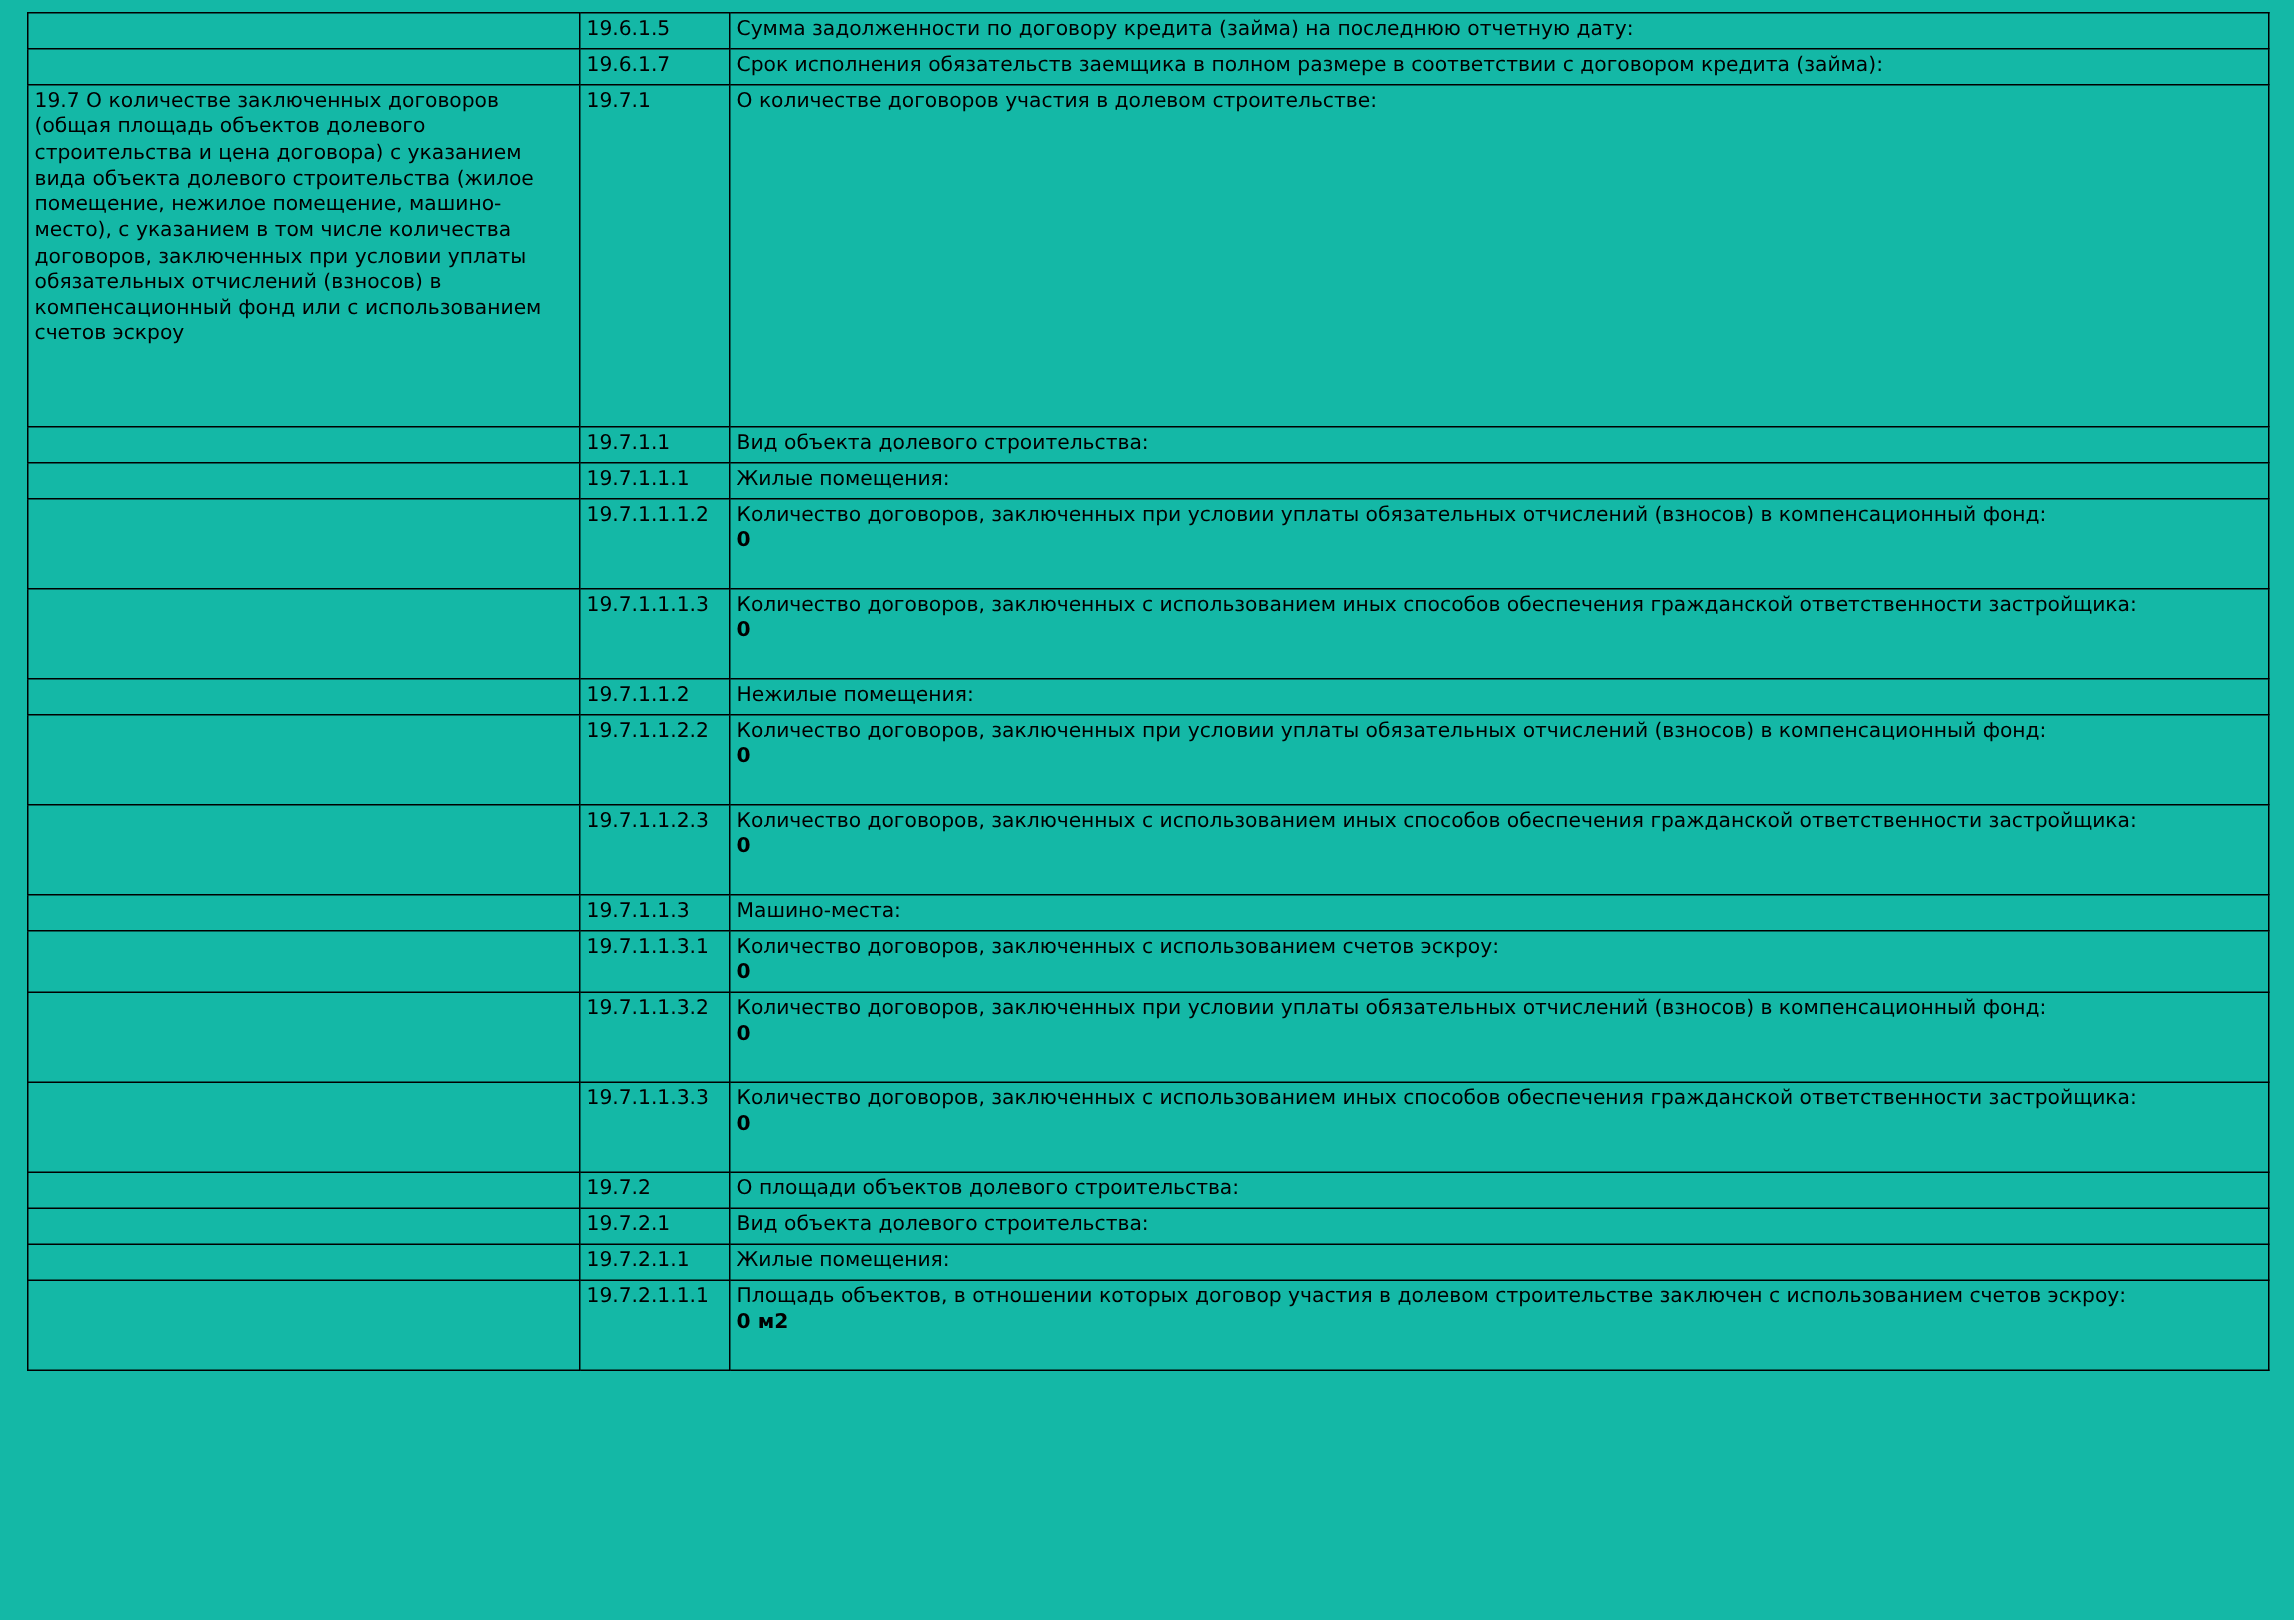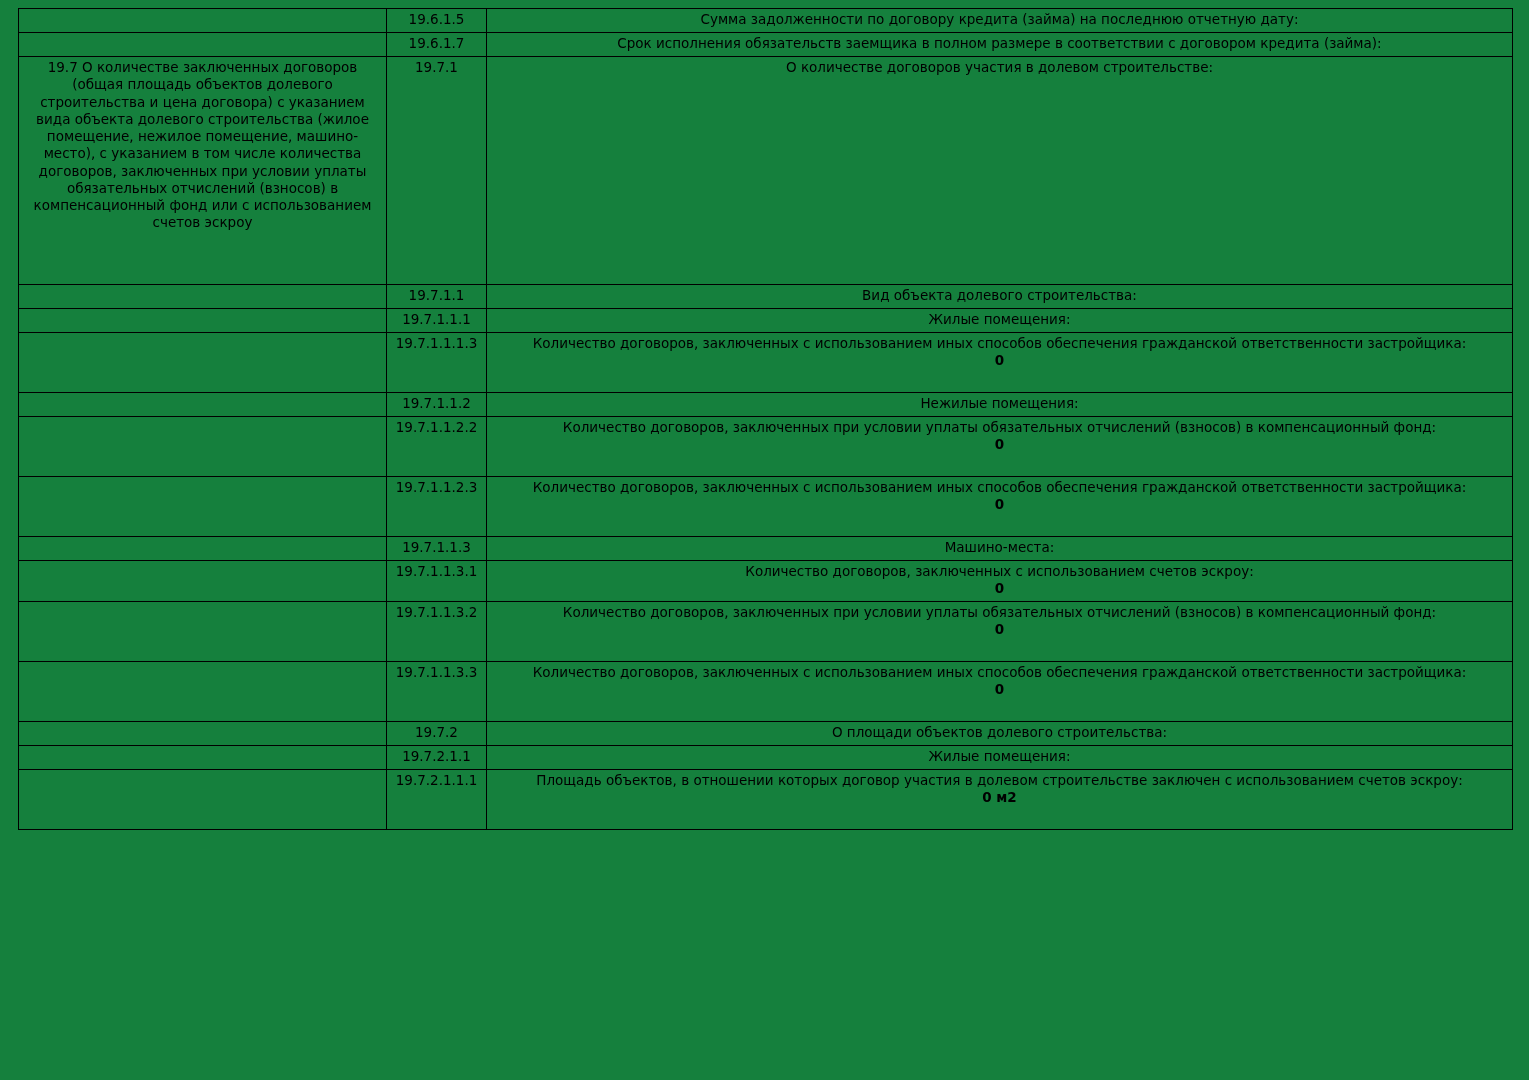--- a/index.html
+++ b/index.html
@@ -11,22 +11,21 @@
     font-family: "DejaVu Sans", sans-serif;
     font-size: 13.5px;
     color: #000000;
     -webkit-font-smoothing: antialiased;
   }
   .page {
     width: 1529px;
     min-height: 1080px;
     box-sizing: border-box;
     padding: 8px 12px 0 18px;
-    background: #15803d;
-    text-align: center;
+    background: #14b8a6;
   }
   table.doc-table {
     border-collapse: collapse;
     table-layout: fixed;
     width: 1494px;
     margin: 0;
   }
   table.doc-table td {
     border: 1px solid #000000;
     vertical-align: top;
@@ -121,20 +120,30 @@
           <td class="cell-left empty"></td>
           <td class="cell-code">
             <span class="txt">19.7.1.1.1</span>
           </td>
           <td class="cell-text">
             <span class="txt">Жилые помещения:</span>
           </td>
         </tr>
         <tr style="height: 60px;">
           <td class="cell-left empty"></td>
+          <td class="cell-code">
+            <span class="txt">19.7.1.1.1.2</span>
+          </td>
+          <td class="cell-text">
+            <span class="txt">Количество договоров, заключенных при условии уплаты обязательных отчислений (взносов) в компенсационный фонд:</span>
+            <span class="val">0</span>
+          </td>
+        </tr>
+        <tr style="height: 60px;">
+          <td class="cell-left empty"></td>
           <td class="cell-code mid-code">
             <span class="txt">19.7.1.1.1.3</span>
           </td>
           <td class="cell-text mid-text">
             <span class="txt">Количество договоров, заключенных с использованием иных способов обеспечения гражданской ответственности застройщика:</span>
             <span class="val">0</span>
           </td>
         </tr>
         <tr style="height: 24px;">
           <td class="cell-left empty"></td>
@@ -204,20 +213,29 @@
             <span class="val">0</span>
           </td>
         </tr>
         <tr style="height: 24px;">
           <td class="cell-left empty"></td>
           <td class="cell-code">
             <span class="txt">19.7.2</span>
           </td>
           <td class="cell-text">
             <span class="txt">О площади объектов долевого строительства:</span>
+          </td>
+        </tr>
+        <tr style="height: 24px;">
+          <td class="cell-left empty"></td>
+          <td class="cell-code">
+            <span class="txt">19.7.2.1</span>
+          </td>
+          <td class="cell-text">
+            <span class="txt">Вид объекта долевого строительства:</span>
           </td>
         </tr>
         <tr style="height: 24px;">
           <td class="cell-left empty"></td>
           <td class="cell-code">
             <span class="txt">19.7.2.1.1</span>
           </td>
           <td class="cell-text">
             <span class="txt">Жилые помещения:</span>
           </td>

